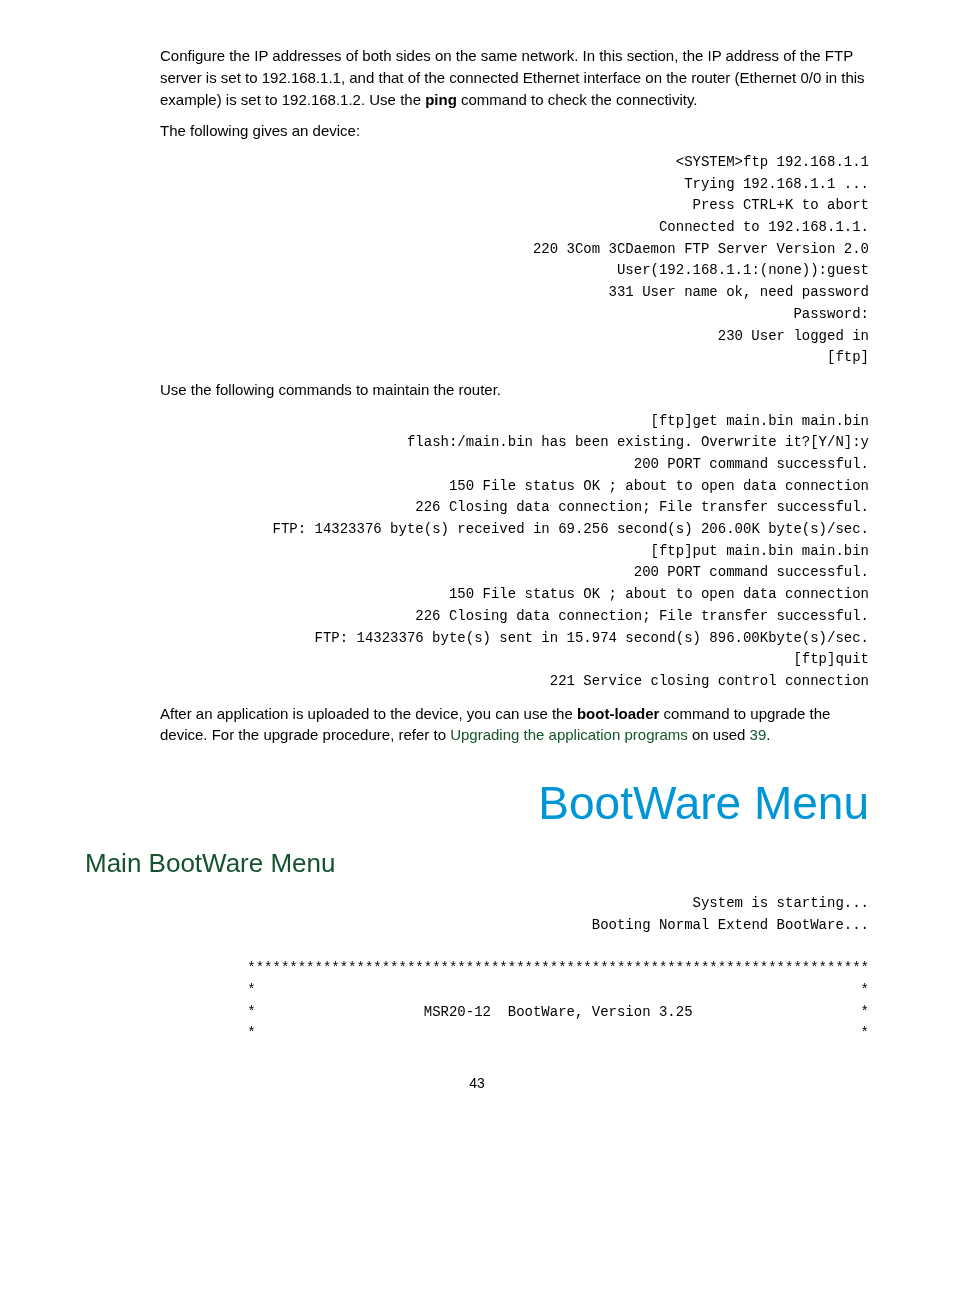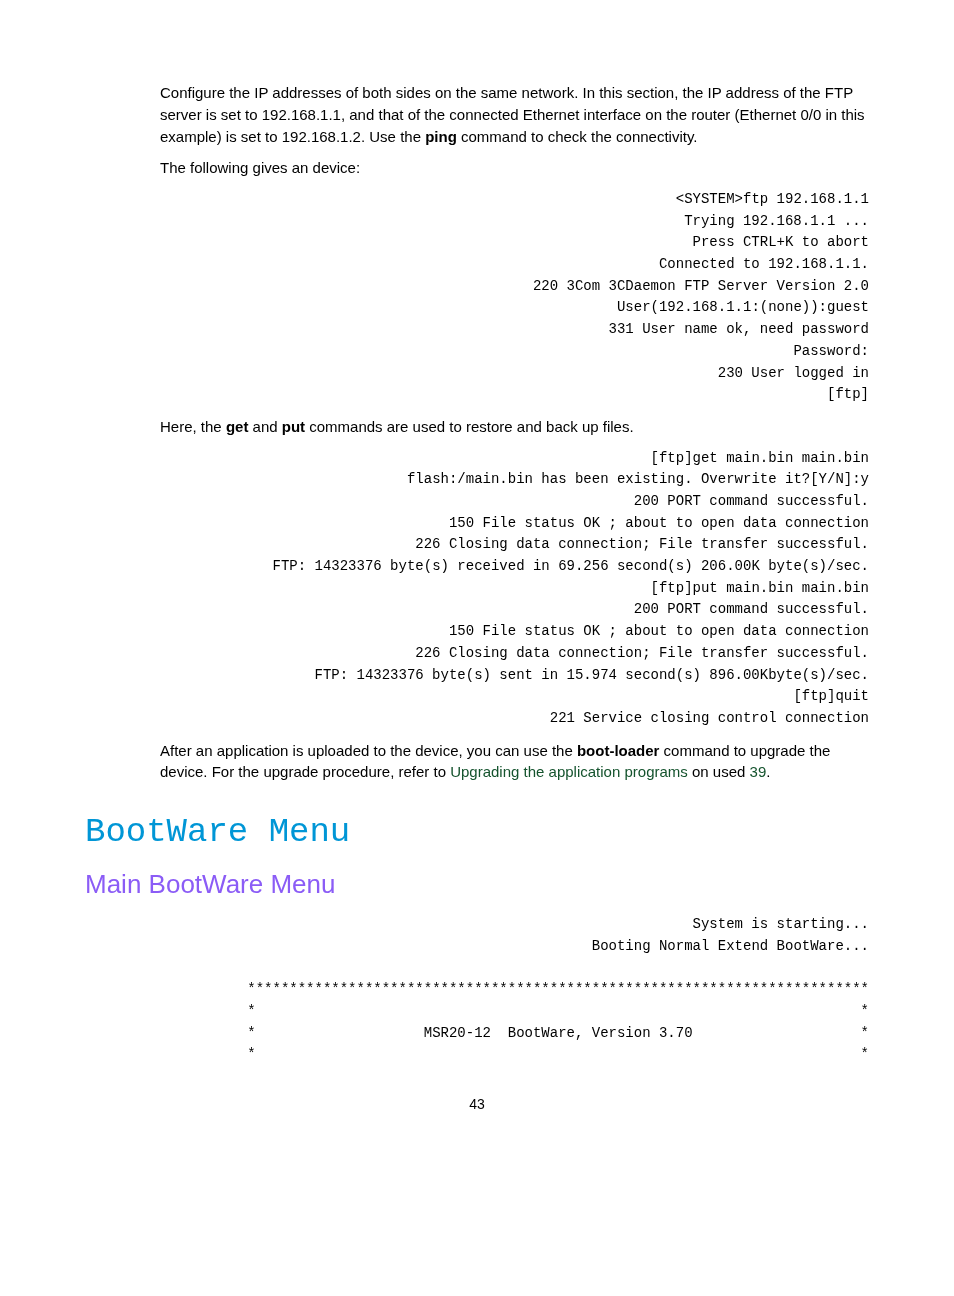--- a/index.html
+++ b/index.html
@@ -4,21 +4,21 @@
 <style>
   body {
     margin: 0;
     padding: 0;
     font-family: Arial, Helvetica, sans-serif;
     background: #fff;
     color: #000;
     width: 954px;
   }
   .page {
-    padding: 82px 85px 40px 85px;
+    padding: 45px 85px 40px 85px;
   }
   .body-text {
     font-size: 15px;
     line-height: 1.45;
     margin: 0 0 10px 0;
   }
   .indent1 {
     margin-left: 75px;
   }
   .step-row {
@@ -46,30 +46,31 @@
     margin: 0 0 10px 0;
     text-align: right;
   }
   .bold {
     font-weight: bold;
   }
   .link {
     color: #14532d;
   }
   h1.h1 {
-    font-family: Liberation Mono, monospace;
+    font-family: Liberation Sans, sans-serif;
     font-weight: 300;
     color: #0096D6;
-    font-size: 34px;
+    font-size: 46px;
     margin: 30px 0 18px 0;
+    text-align: right;
   }
   h2.h2 {
     font-family: Arial, Helvetica, sans-serif;
     font-weight: 300;
-    color: #8b5cf6;
+    color: #14532d;
     font-size: 26px;
     margin: 8px 0 14px 0;
   }
   .page-num {
     text-align: center;
     font-size: 14px;
     margin-top: 30px;
   }
 </style>
 </head>
@@ -88,24 +89,22 @@
 Trying 192.168.1.1 ...
 Press CTRL+K to abort
 Connected to 192.168.1.1.
 220 3Com 3CDaemon FTP Server Version 2.0
 User(192.168.1.1:(none)):guest
 331 User name ok, need password
 Password:
 230 User logged in
 [ftp]</div>
 
+  <p class="body-text indent1">Use the following commands to maintain the router.</p>
 
-  <p class="body-text indent1">
-    <span>Here, the </span><span class="bold">get</span><span> and </span><span class="bold">put</span><span> commands are used to restore and back up files.</span>
-  </p>
 
   <div class="mono indent1">[ftp]get main.bin main.bin
 flash:/main.bin has been existing. Overwrite it?[Y/N]:y
 200 PORT command successful.
 150 File status OK ; about to open data connection
 226 Closing data connection; File transfer successful.
 FTP: 14323376 byte(s) received in 69.256 second(s) 206.00K byte(s)/sec.
 [ftp]put main.bin main.bin
 200 PORT command successful.
 150 File status OK ; about to open data connection
@@ -121,18 +120,18 @@
   <h1 class="h1">BootWare Menu</h1>
 
   <h2 class="h2">Main BootWare Menu</h2>
 
 
   <div class="mono indent1">System is starting...
 Booting Normal Extend BootWare...
 
 **************************************************************************
 *                                                                        *
-*                    MSR20-12  BootWare, Version 3.70                    *
+*                    MSR20-12  BootWare, Version 3.25                    *
 *                                                                        *</div>
 
   <div class="page-num">43</div>
 
 </div>
 
 </body></html>

